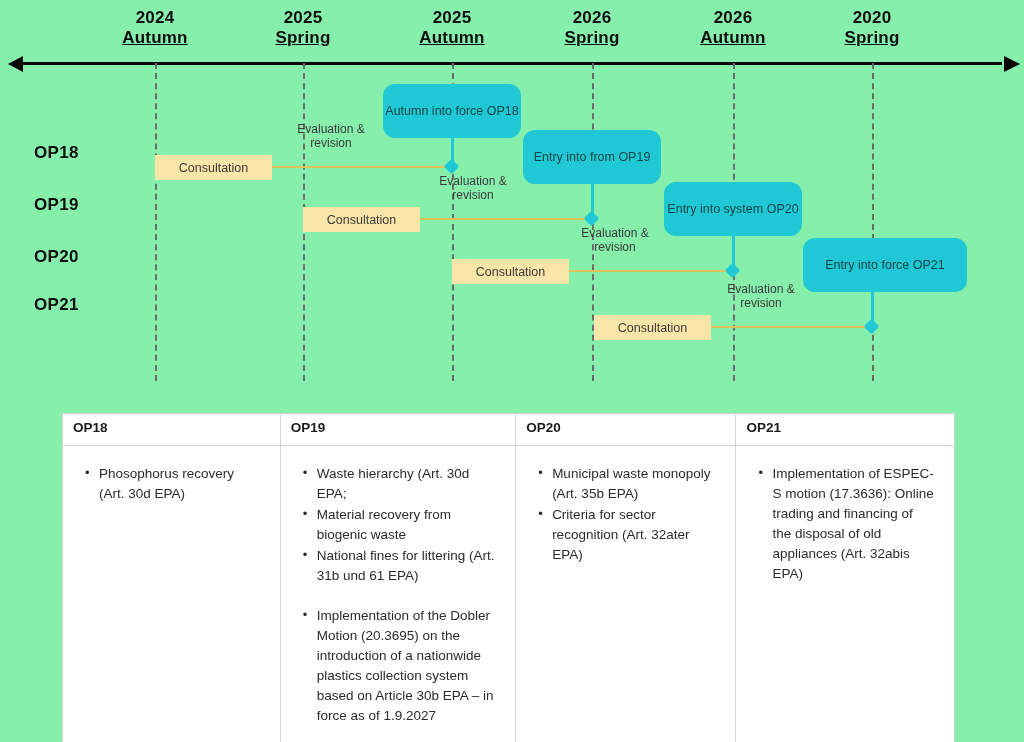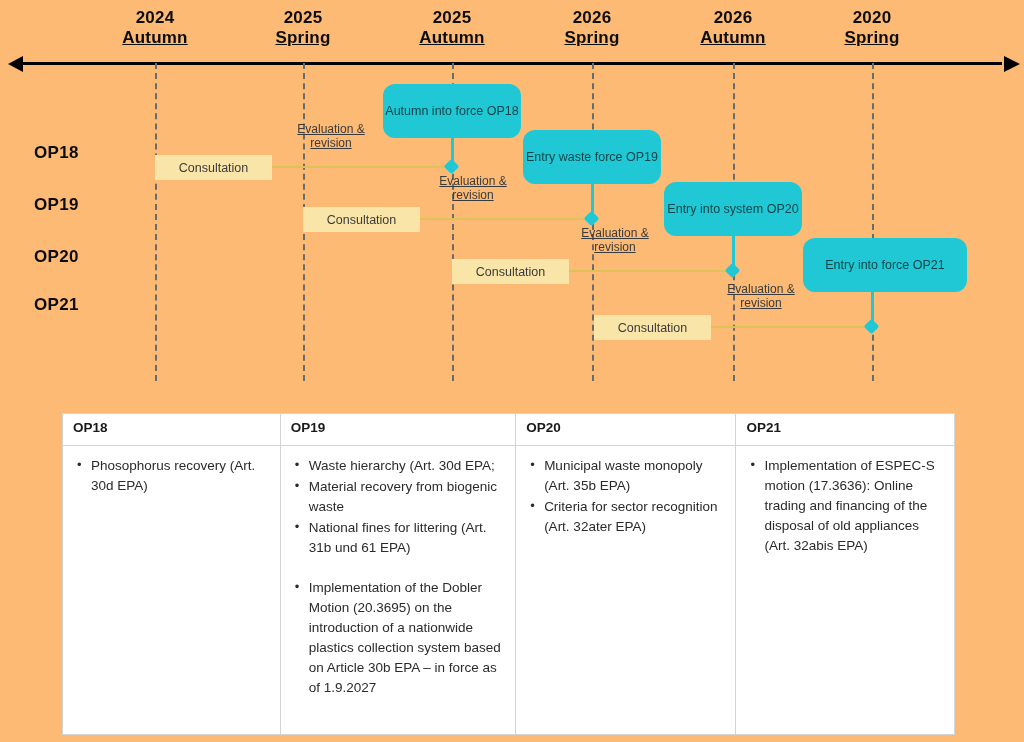--- a/index.html
+++ b/index.html
@@ -4,21 +4,21 @@
 <title>Ordinance Package Timeline</title>
 <style>
   * { box-sizing: border-box; }
   html, body {
     margin: 0; padding: 0;
     width: 1024px; height: 742px;
     background: #ffffff;
     font-family: "Liberation Sans", sans-serif;
     overflow: hidden;
   }
-  #root { position: relative; width: 1024px; height: 742px; background:#fdba74; }
+  #root { position: relative; width: 1024px; height: 742px; background:#86efac; }
 
   
   .period-label {
     position: absolute;
     width: 120px;
     text-align: center;
     font-weight: 700;
     font-size: 17px;
     line-height: 20px;
     color: #0d0d0d;
@@ -80,21 +80,20 @@
     height: 2px;
     background: #ddc357;
   }
   .eval-label {
     position: absolute;
     text-align: center;
     font-size: 12px;
     line-height: 14px;
     color: #3b3b3b;
     width: 110px;
-    text-decoration: underline;
   }
 
   
   .callout {
     position: absolute;
     background: #1fc8d4;
     border-radius: 12px;
     display: flex;
     align-items: center;
     justify-content: center;
@@ -135,21 +134,21 @@
   }
   .op-table th {
     height: 32px;
     text-align: left;
     padding: 6px 10px 4px 10px;
     font-size: 13.5px;
     font-weight: 700;
     color: #1a1a1a;
   }
   .op-table td { padding: 10px 12px 10px 6px; }
-  .cell-list { margin: 0; padding: 0; list-style: none; }
+  .cell-list { margin: 8px; padding: 0; list-style: none; }
   .cell-list li {
     position: relative;
     padding-left: 22px;
     margin-bottom: 1px;
     font-size: 13.5px;
     line-height: 20px;
     color: #2b2b2b;
   }
   .cell-list li.spaced { margin-top: 20px; }
   .cell-list li::before {
@@ -211,21 +210,21 @@
       <div class="eval-line" style="left: 271px; top: 166px; width: 182px;"></div>
       <div class="consult-bar" style="left: 155px; top: 155px; width: 117px;">Consultation</div>
       <div class="eval-label" style="left: 276px; top: 122px;">Evaluation &amp; revision</div>
       <div class="callout" style="left: 383px; top: 84px; width: 138px;">Autumn into force OP18</div>
       <div class="callout-stem" style="left: 451px; top: 138px; height: 29px;"></div>
       <div class="diamond" style="left: 446px; top: 161px;"></div>
       <div class="row-label" style="top: 195px;">OP19</div>
       <div class="eval-line" style="left: 419px; top: 218px; width: 174px;"></div>
       <div class="consult-bar" style="left: 303px; top: 207px; width: 117px;">Consultation</div>
       <div class="eval-label" style="left: 418px; top: 174px;">Evaluation &amp; revision</div>
-      <div class="callout" style="left: 523px; top: 130px; width: 138px;">Entry waste force OP19</div>
+      <div class="callout" style="left: 523px; top: 130px; width: 138px;">Entry into from OP19</div>
       <div class="callout-stem" style="left: 591px; top: 184px; height: 35px;"></div>
       <div class="diamond" style="left: 586px; top: 213px;"></div>
       <div class="row-label" style="top: 247px;">OP20</div>
       <div class="eval-line" style="left: 568px; top: 270px; width: 166px;"></div>
       <div class="consult-bar" style="left: 452px; top: 259px; width: 117px;">Consultation</div>
       <div class="eval-label" style="left: 560px; top: 226px;">Evaluation &amp; revision</div>
       <div class="callout" style="left: 664px; top: 182px; width: 138px;">Entry into system OP20</div>
       <div class="callout-stem" style="left: 732px; top: 236px; height: 35px;"></div>
       <div class="diamond" style="left: 727px; top: 265px;"></div>
       <div class="row-label" style="top: 295px;">OP21</div>

